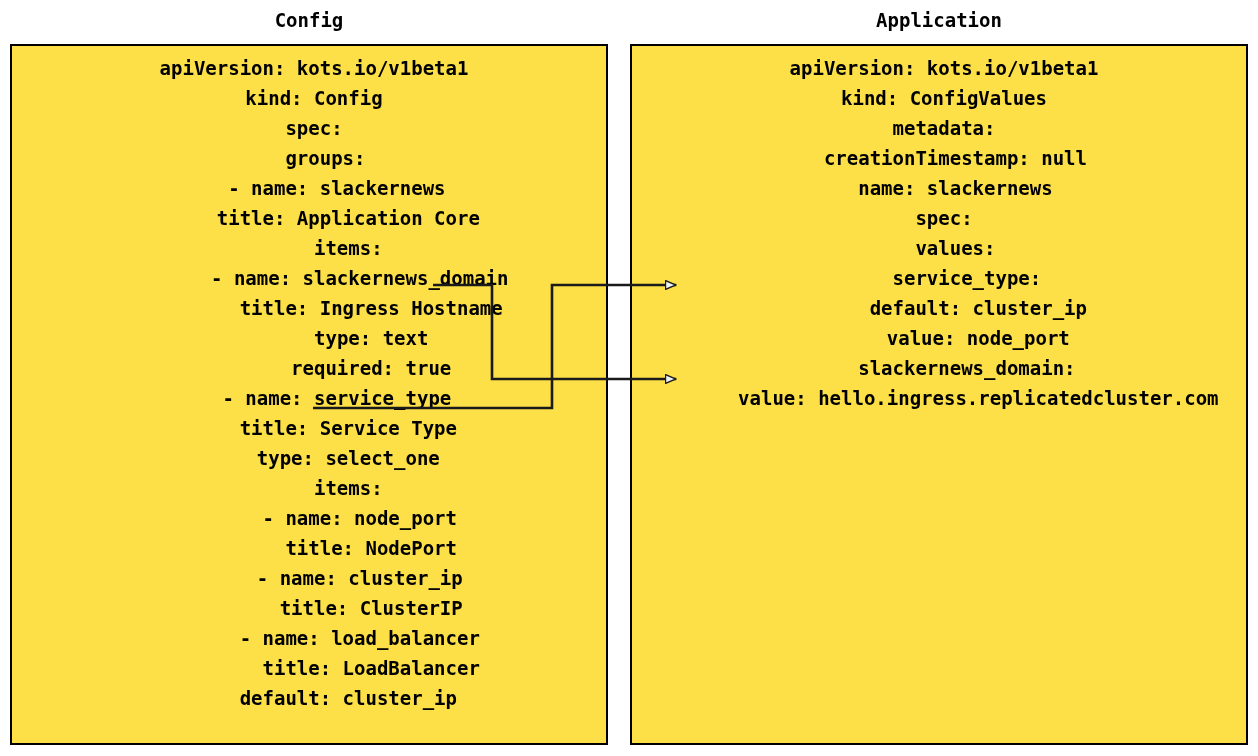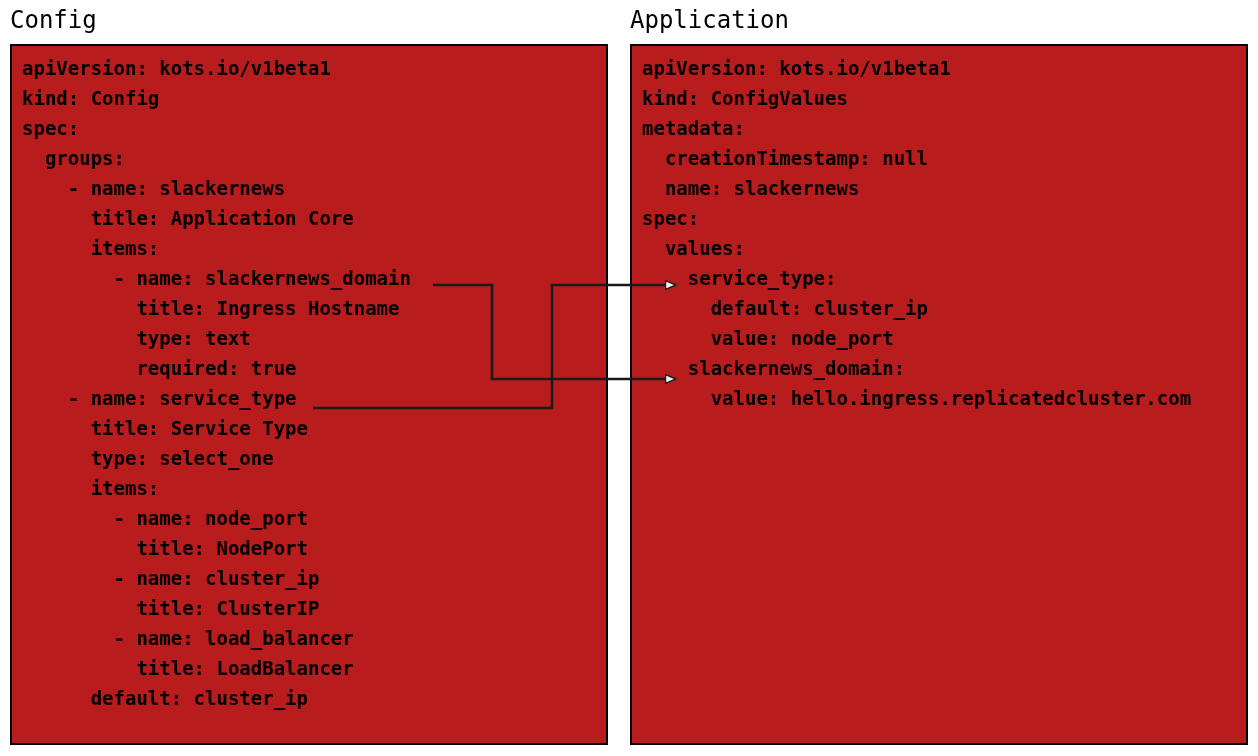--- a/index.html
+++ b/index.html
@@ -20,40 +20,41 @@
     position: absolute;
     left: 0; top: 0;
     width: 1258px;
     height: 756px;
   }
 
   
   .panel-title {
     position: absolute;
     font-family: "DejaVu Sans Mono", "Liberation Mono", monospace;
-    font-size: 24px;
-    font-weight: normal;
+    font-size: 19px;
+    font-weight: bold;
     color: #000000;
     letter-spacing: 0px;
-    text-align: left;
+    text-align: center;
     top: 8px;
     height: 24px;
     line-height: 24px;
     white-space: nowrap;
   }
   #title-config  { left: 10px;  width: 598px; }
   #title-values  { left: 630px; width: 618px; }
 
   
   .panel {
     position: absolute;
-    background: #b91c1c;
+    background: #fde047;
     border: 2px solid #000000;
     box-sizing: border-box;
     overflow: hidden;
+    text-align: center;
   }
   #panel-config { left: 10px;  top: 44px; width: 598px; height: 701px; }
   #panel-values { left: 630px; top: 44px; width: 618px; height: 701px; }
 
   
   .yaml {
     position: absolute;
     left: 10px;
     top: 7px;
     right: 0;

